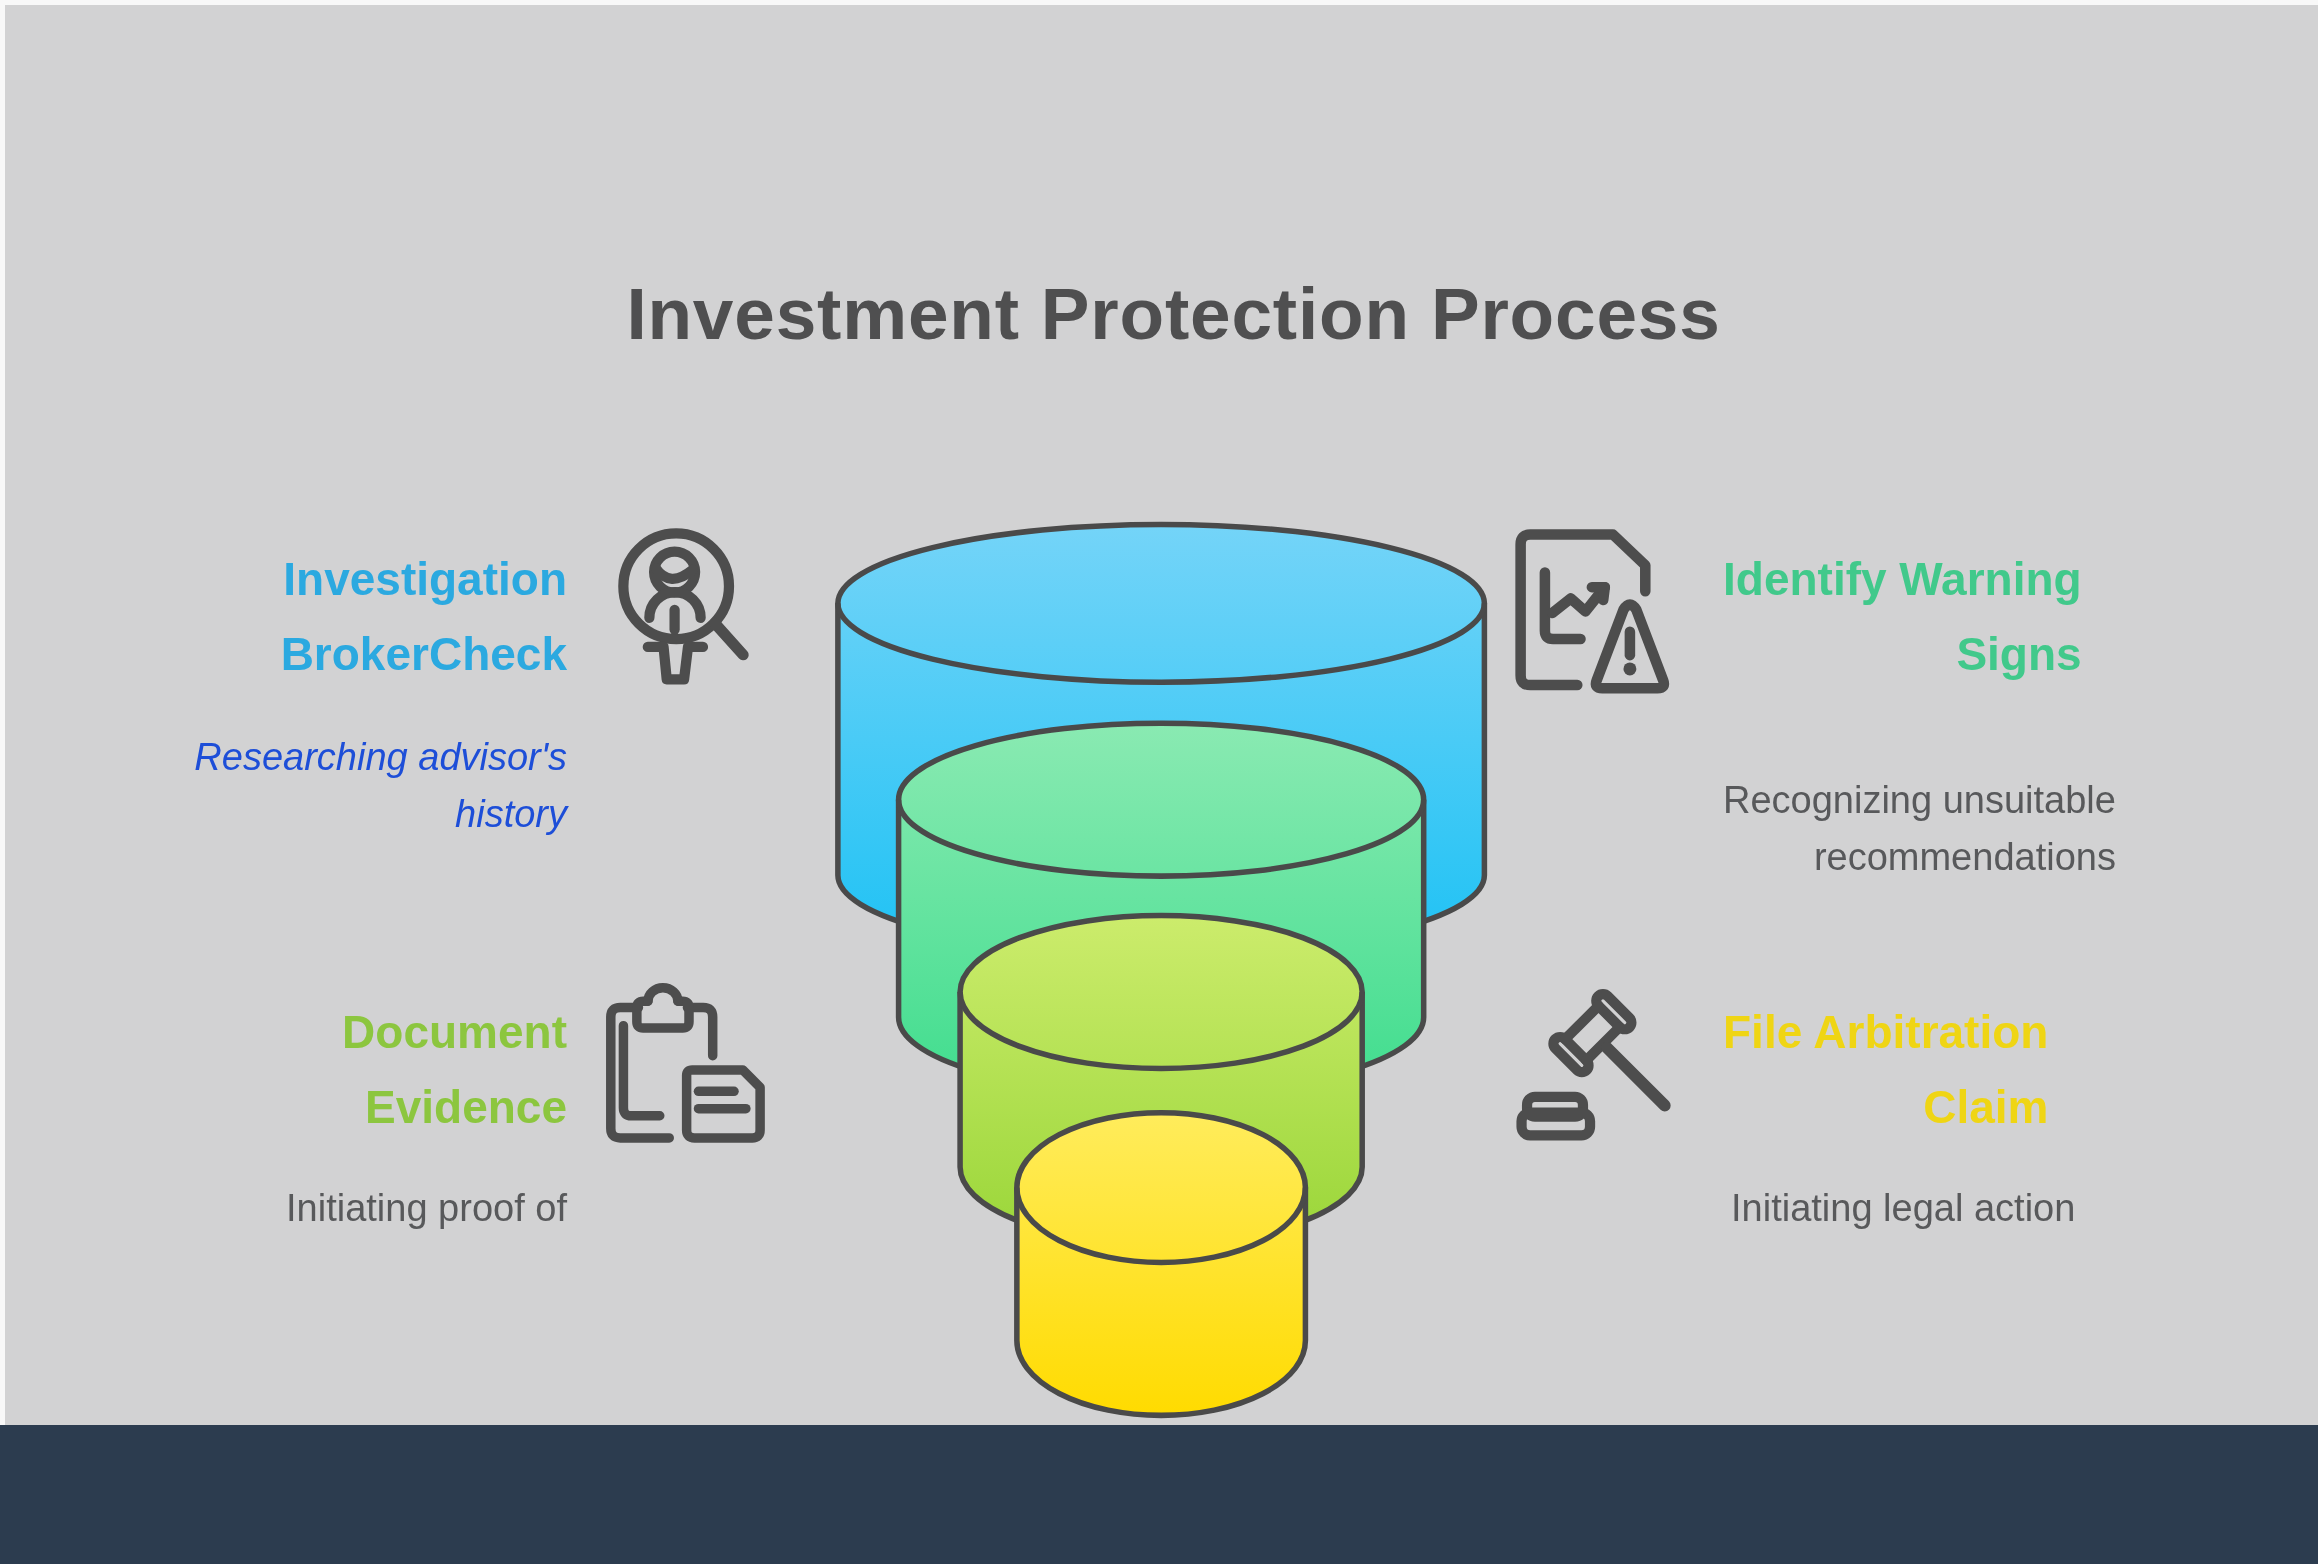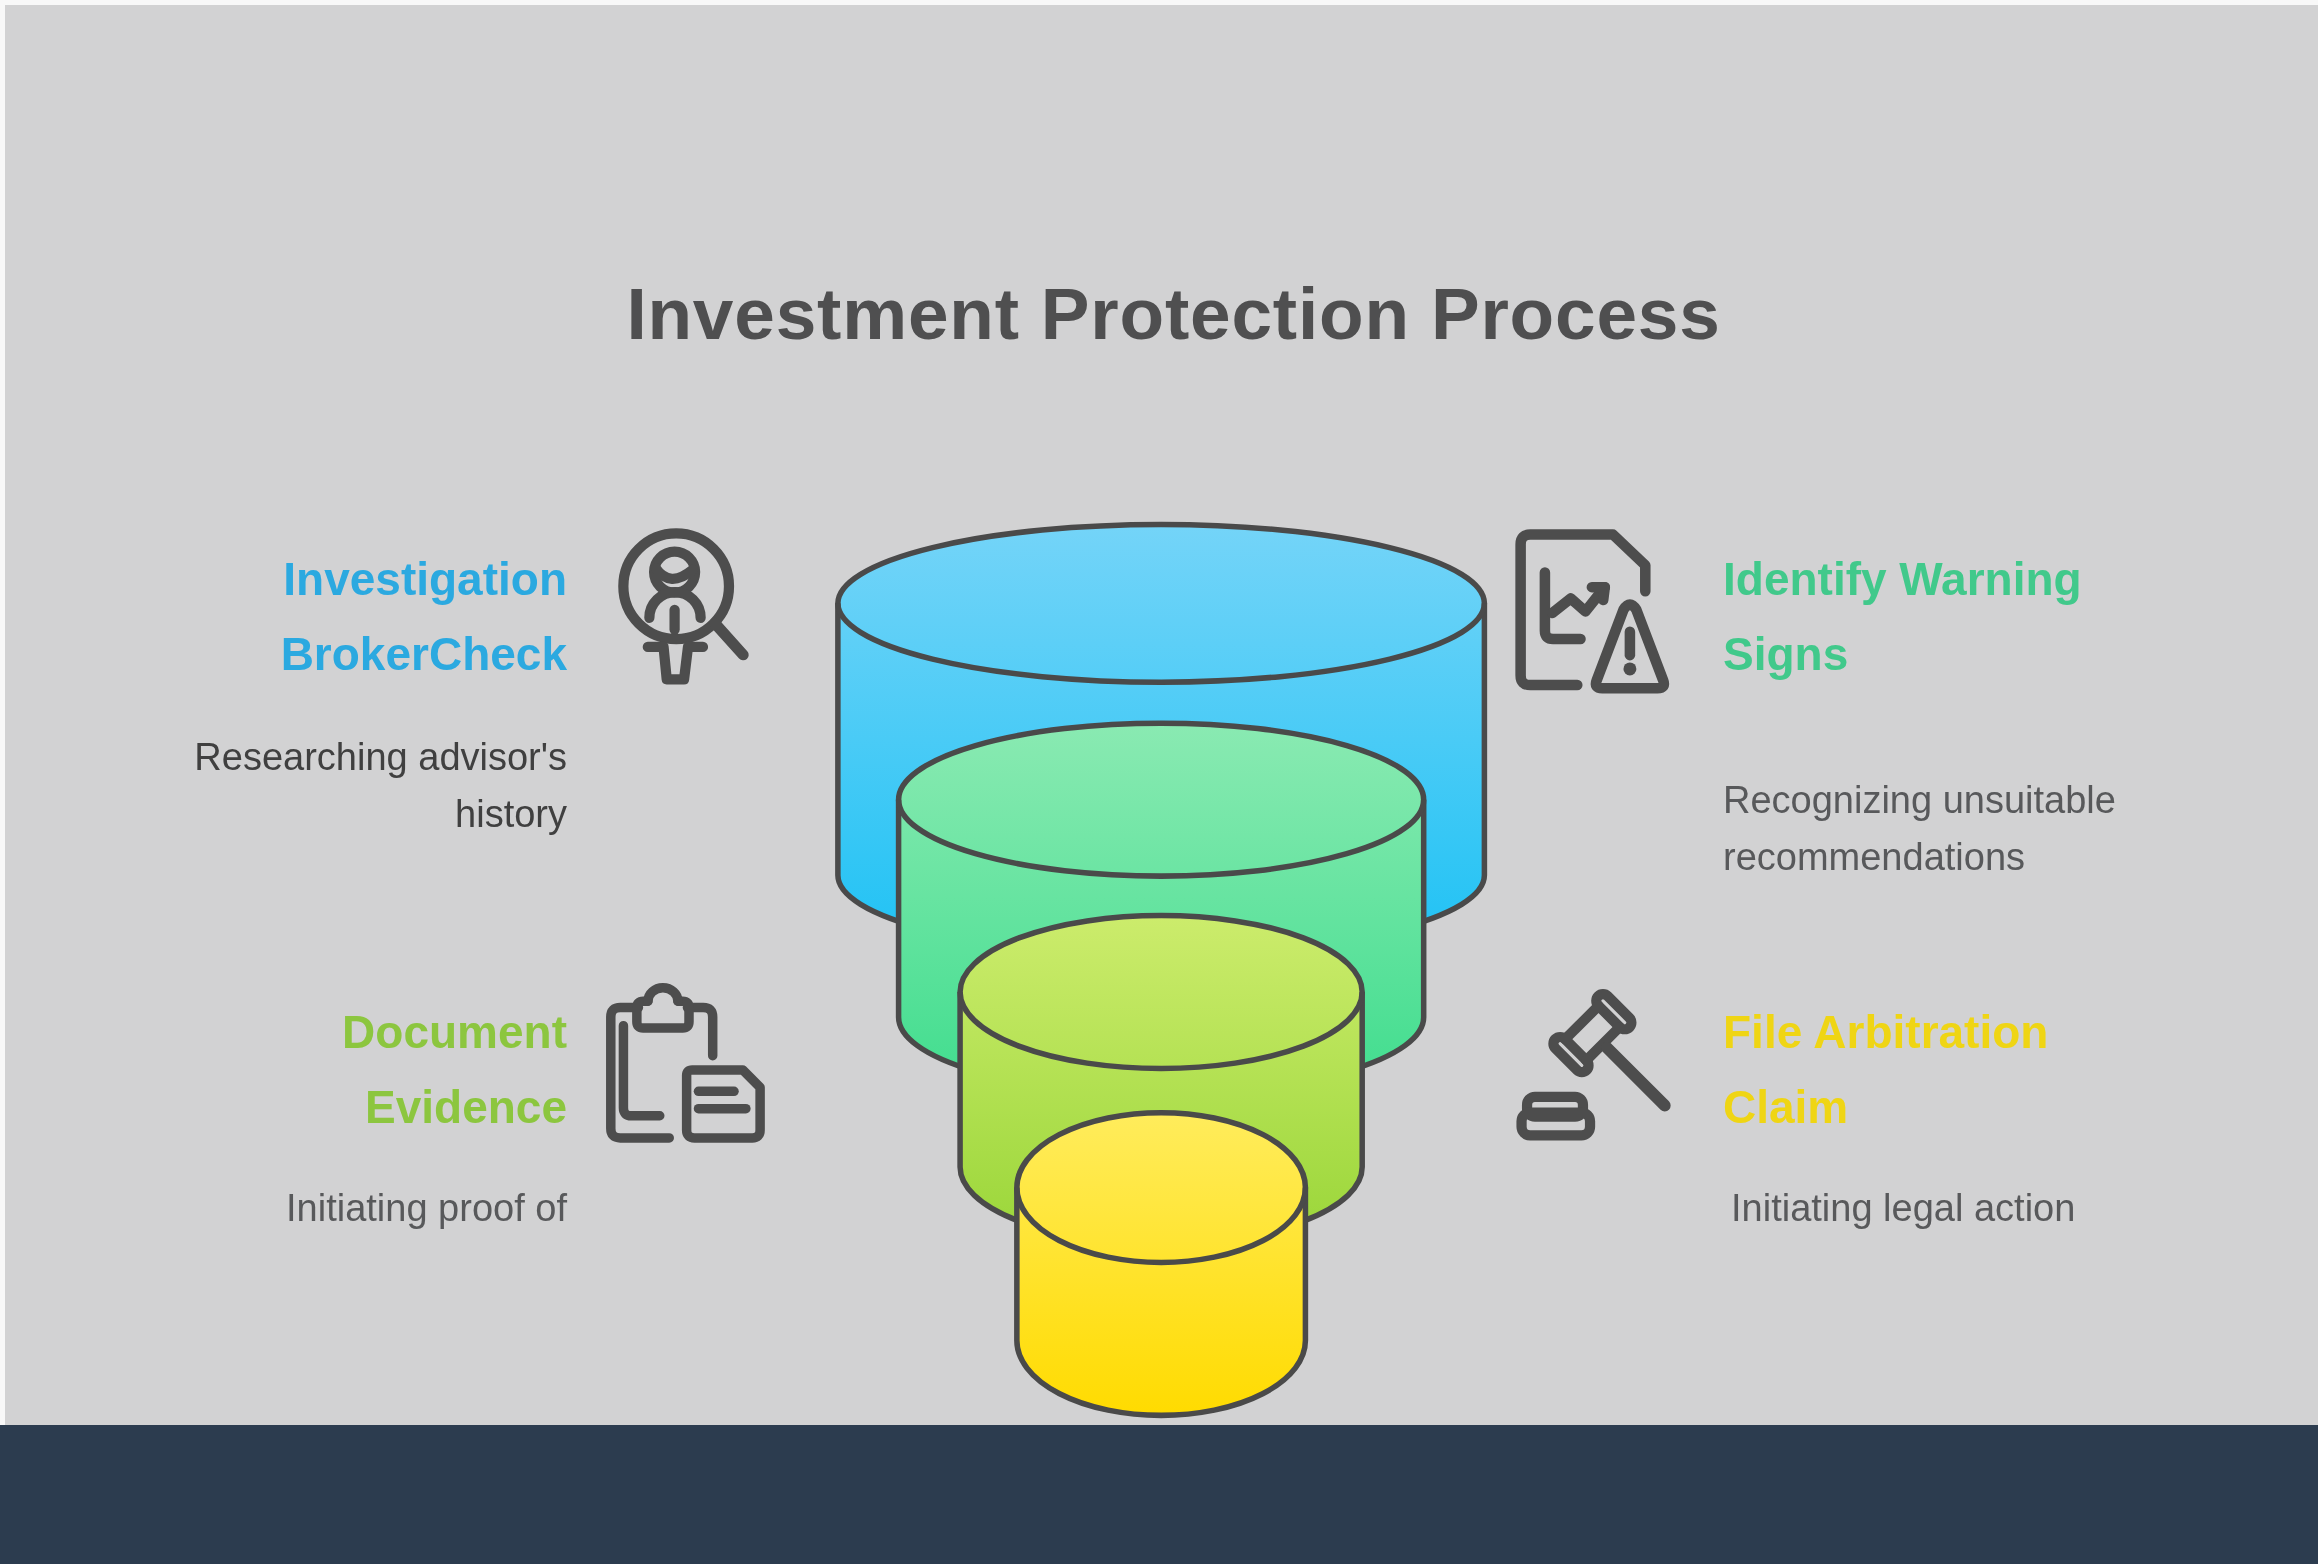--- a/index.html
+++ b/index.html
@@ -13,38 +13,38 @@
   .edge-top  { position: absolute; left: 0; top: 0; width: 2319px; height: 4.7px; }
   .edge-left { position: absolute; left: 0; top: 0; width: 4.7px; height: 1425px; }
   .footer { position: absolute; left: 0; top: 1425px; width: 2319px; height: 140px; }
   .main-title {
     position: absolute; top: 223px; left: 0; width: 2319px;
     text-align: center; font-size: 73px; font-weight: bold; letter-spacing: 0.8px; padding-left: 14px;
   }
   .step-title { position: absolute; font-size: 46px; font-weight: bold; line-height: 75px; white-space: nowrap; }
   .step-desc  { position: absolute; font-size: 38px; line-height: 57px; white-space: nowrap; }
   .align-right { text-align: right; }
-  .align-left  { text-align: left; }
+  .align-left  { text-align: right; }
   .icon { position: absolute; overflow: visible; }
   .icon .st { fill: none; stroke: currentColor; stroke-width: 13; stroke-linecap: round; stroke-linejoin: round; }
   .icon .dot { fill: currentColor; stroke: none; }
   #funnel-svg { position: absolute; left: 789px; top: 473px; overflow: visible; }
 </style>
 </head>
 <body style="background: rgb(248, 248, 248);">
 
 <div class="stage" style="background: rgb(210, 210, 211);">
 
   <h1 class="main-title" style="color: rgb(79, 79, 80);">Investment Protection Process</h1>
 
   <div class="step-title align-right" style="right: 1752px; top: 542px; color: rgb(43, 169, 224);">
     <div>Investigation</div>
     <div>BrokerCheck</div>
   </div>
-  <div class="step-desc align-right" style="right: 1752px; top: 729px; color: #404040;">
+  <div class="step-desc align-right" style="right: 1752px; top: 729px; color: #1d4ed8; font-style: italic;">
     <div>Researching advisor's</div>
     <div>history</div>
   </div>
   <svg class="icon" style="left: 621px; top: 519px; color: rgb(77, 77, 77);" width="134" height="170" viewBox="0 0 170 215">
     <circle class="st" cx="70" cy="85" r="67"></circle>
     <circle class="st" cx="68" cy="67" r="26"></circle>
     <path class="st" d="M 44,62 Q 62,88 91,64"></path>
     <path class="st" d="M 36,125 A 32.5,32.5 0 0 1 101,125"></path>
     <path class="st" d="M 68,115 V 140"></path>
     <path class="st" style="stroke-width:14" d="M 119,132 L 155,172"></path>

